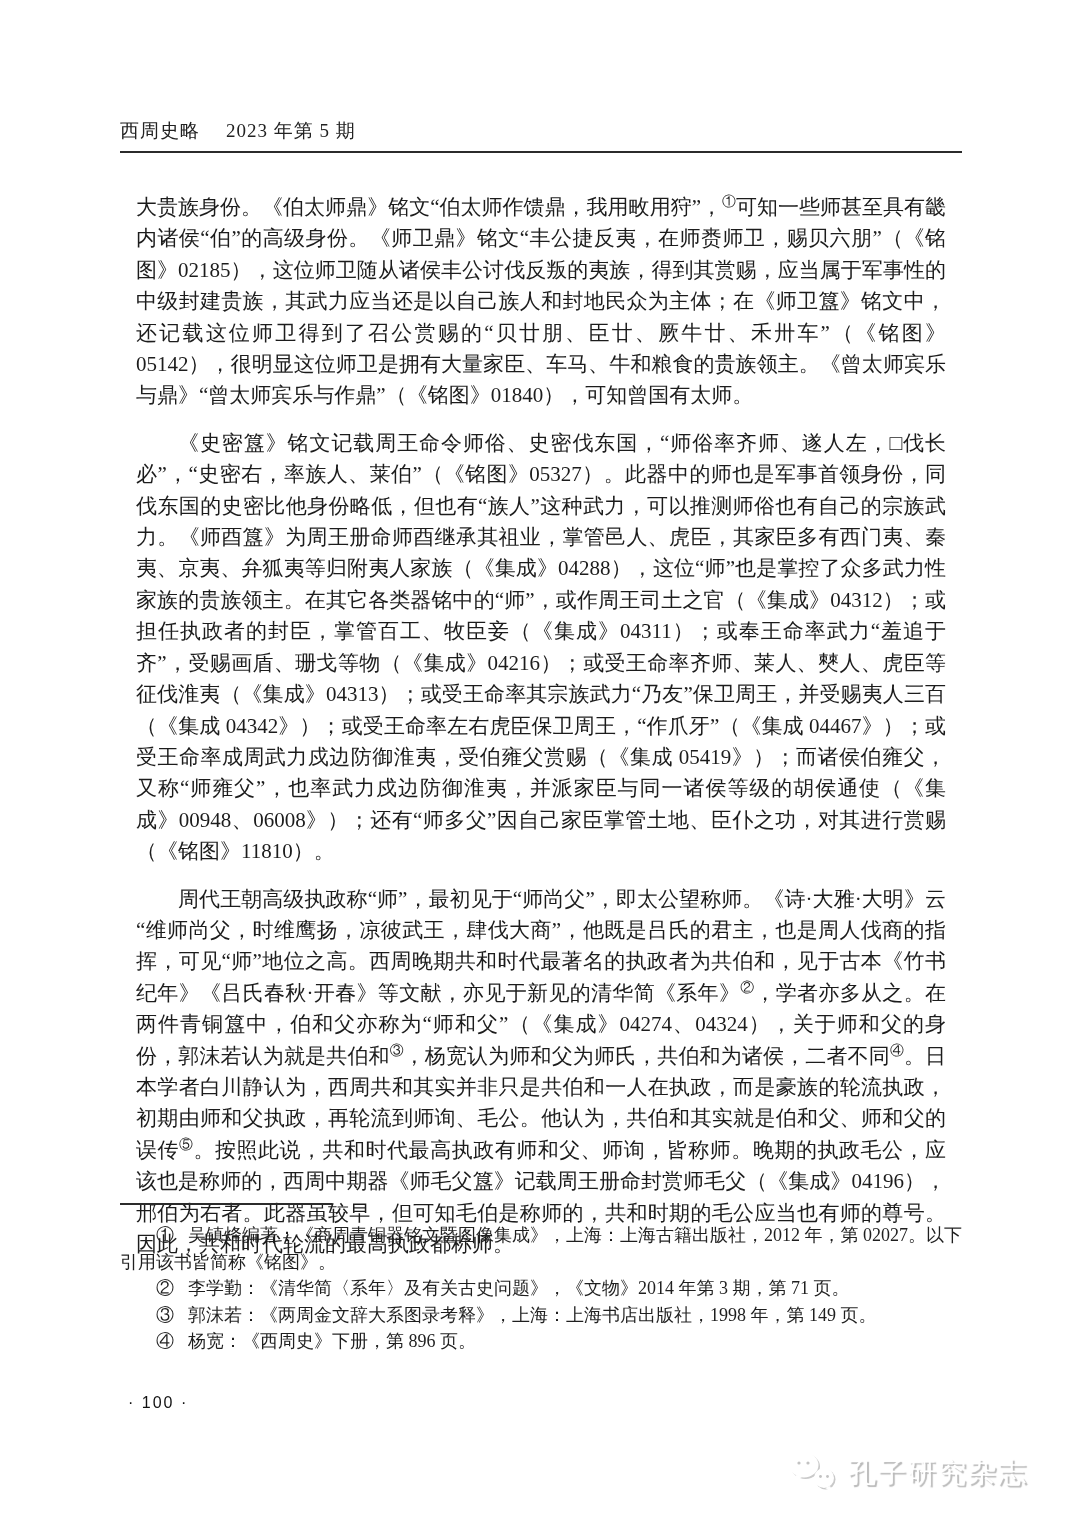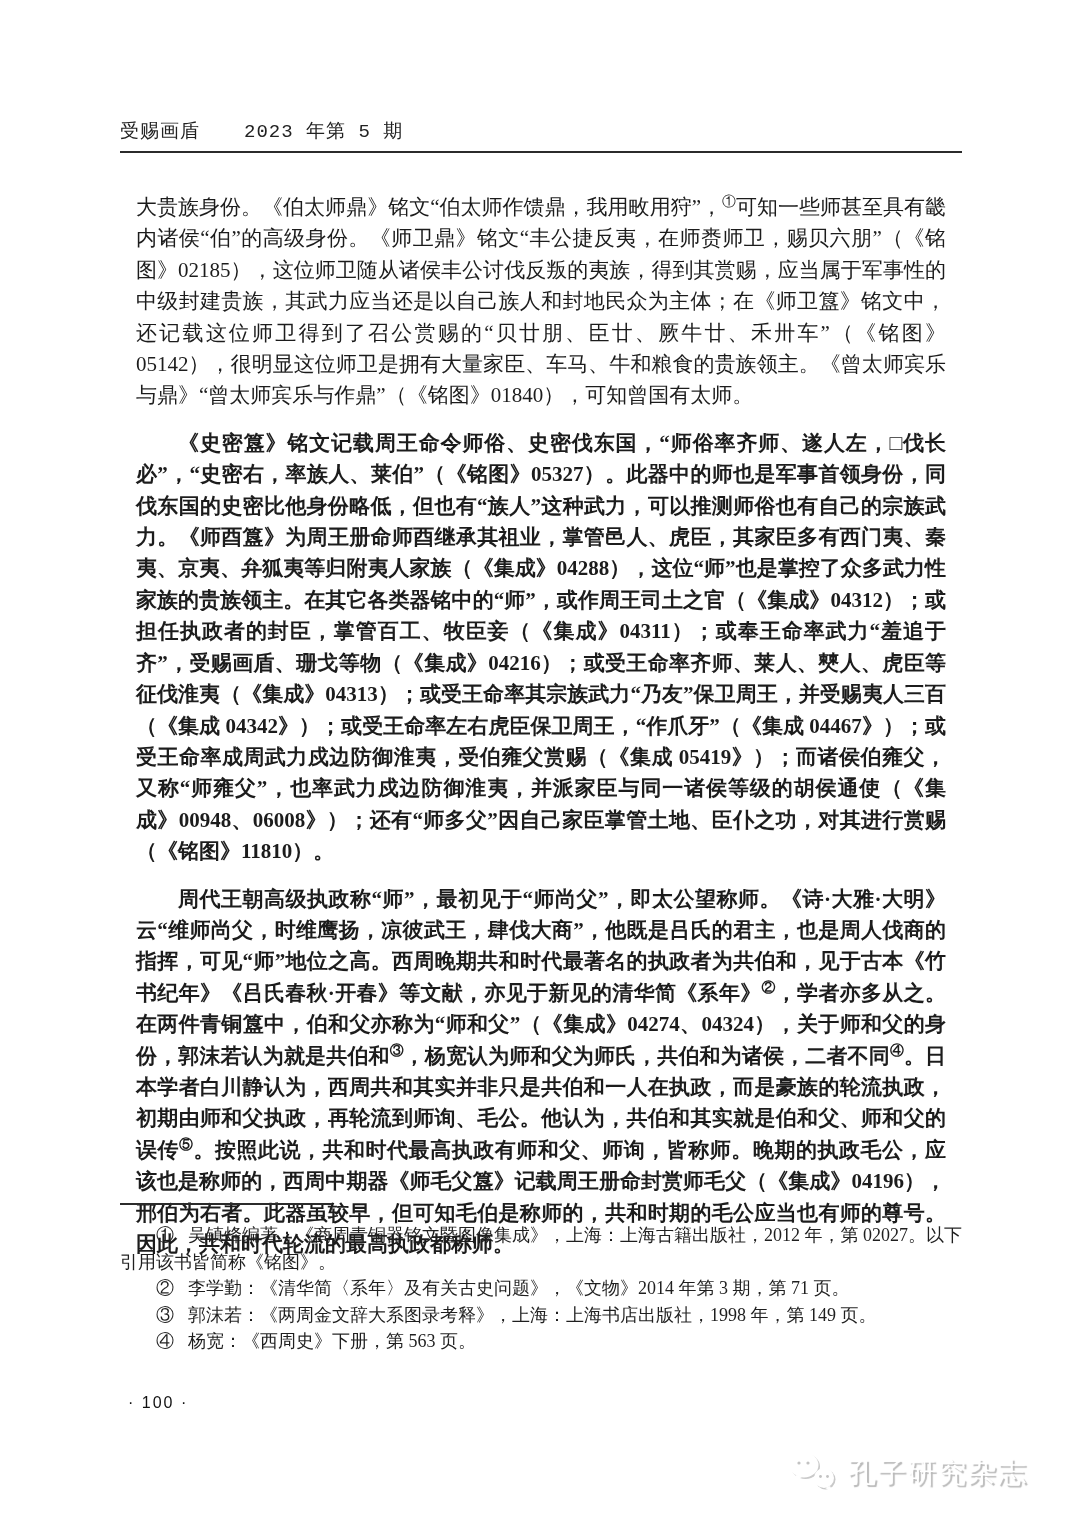--- a/index.html
+++ b/index.html
@@ -8,37 +8,37 @@
     width:1080px;height:1526px;
     background:#ffffff;
     font-family:"Liberation Serif","DejaVu Serif",serif;
     color:#1c1c1c;
     overflow:hidden;
   }
   .running-head{
     position:absolute;left:120px;top:118px;width:842px;
     font-size:19px;letter-spacing:1px;color:#222;
   }
-  .running-head .issue{margin-left:44px;font-family:Liberation Mono, monospace;}
+  .running-head .issue{margin-left:26px;}
   .head-rule{
     position:absolute;left:120px;top:151px;width:842px;height:2px;
     background:#2b2b2b;
   }
   .article{
     position:absolute;left:120px;top:176px;width:842px;
   }
   .article p{
     margin:16px;
     font-size:21px;
     line-height:31.4px;
     text-align:justify;
     text-justify:inter-ideograph;
     color:#1c1c1c;
   }
-  .article p.indent{text-indent:2em;font-weight:bold;}
+  .article p.indent{text-indent:2em;}
   .article sup{
     font-size:0.66em;
     vertical-align:super;
     line-height:0;
   }
   .fn-rule{
     position:absolute;left:120px;top:1203px;width:212px;height:2px;
     background:#2b2b2b;
   }
   .footnotes{
@@ -70,38 +70,38 @@
     text-shadow:2px 2px 1px #b9b9b9;
     font-family:"Liberation Sans","DejaVu Sans",sans-serif;
   }
 </style>
 </head>
 <body>
 
 <div class="page">
 
   <div class="running-head">
-    <span class="journal">受赐画盾</span><span class="issue">2023 年第 5 期</span>
+    <span class="journal">西周史略</span><span class="issue">2023 年第 5 期</span>
   </div>
 
   <div class="head-rule"></div>
 
   <main class="article">
     <p>大贵族身份。《伯太师鼎》铭文“伯太师作馈鼎，我用畋用狩”，<sup>①</sup>可知一些师甚至具有畿内诸侯“伯”的高级身份。《师卫鼎》铭文“丰公捷反夷，在师赉师卫，赐贝六朋”（《铭图》02185），这位师卫随从诸侯丰公讨伐反叛的夷族，得到其赏赐，应当属于军事性的中级封建贵族，其武力应当还是以自己族人和封地民众为主体；在《师卫簋》铭文中，还记载这位师卫得到了召公赏赐的“贝廿朋、臣廿、厥牛廿、禾卅车”（《铭图》05142），很明显这位师卫是拥有大量家臣、车马、牛和粮食的贵族领主。《曾太师宾乐与鼎》“曾太师宾乐与作鼎”（《铭图》01840），可知曾国有太师。</p>
     <p class="indent">《史密簋》铭文记载周王命令师俗、史密伐东国，“师俗率齐师、遂人左，□伐长必”，“史密右，率族人、莱伯”（《铭图》05327）。此器中的师也是军事首领身份，同伐东国的史密比他身份略低，但也有“族人”这种武力，可以推测师俗也有自己的宗族武力。《师酉簋》为周王册命师酉继承其祖业，掌管邑人、虎臣，其家臣多有西门夷、秦夷、京夷、弁狐夷等归附夷人家族（《集成》04288），这位“师”也是掌控了众多武力性家族的贵族领主。在其它各类器铭中的“师”，或作周王司土之官（《集成》04312）；或担任执政者的封臣，掌管百工、牧臣妾（《集成》04311）；或奉王命率武力“羞追于齐”，受赐画盾、珊戈等物（《集成》04216）；或受王命率齐师、莱人、僰人、虎臣等征伐淮夷（《集成》04313）；或受王命率其宗族武力“乃友”保卫周王，并受赐夷人三百（《集成 04342》）；或受王命率左右虎臣保卫周王，“作爪牙”（《集成 04467》）；或受王命率成周武力戍边防御淮夷，受伯雍父赏赐（《集成 05419》）；而诸侯伯雍父，又称“师雍父”，也率武力戍边防御淮夷，并派家臣与同一诸侯等级的胡侯通使（《集成》00948、06008》）；还有“师多父”因自己家臣掌管土地、臣仆之功，对其进行赏赐（《铭图》11810）。</p>
     <p class="indent">周代王朝高级执政称“师”，最初见于“师尚父”，即太公望称师。《诗·大雅·大明》云“维师尚父，时维鹰扬，凉彼武王，肆伐大商”，他既是吕氏的君主，也是周人伐商的指挥，可见“师”地位之高。西周晚期共和时代最著名的执政者为共伯和，见于古本《竹书纪年》《吕氏春秋·开春》等文献，亦见于新见的清华简《系年》<sup>②</sup>，学者亦多从之。在两件青铜簋中，伯和父亦称为“师和父”（《集成》04274、04324），关于师和父的身份，郭沫若认为就是共伯和<sup>③</sup>，杨宽认为师和父为师氏，共伯和为诸侯，二者不同<sup>④</sup>。日本学者白川静认为，西周共和其实并非只是共伯和一人在执政，而是豪族的轮流执政，初期由师和父执政，再轮流到师询、毛公。他认为，共伯和其实就是伯和父、师和父的误传<sup>⑤</sup>。按照此说，共和时代最高执政有师和父、师询，皆称师。晚期的执政毛公，应该也是称师的，西周中期器《师毛父簋》记载周王册命封赏师毛父（《集成》04196），邢伯为右者。此器虽较早，但可知毛伯是称师的，共和时期的毛公应当也有师的尊号。因此，共和时代轮流的最高执政都称师。</p>
   </main>
 
   <div class="fn-rule"></div>
 
   <section class="footnotes">
     <p><span class="fn-marker">①</span><span>吴镇烽编著：《商周青铜器铭文暨图像集成》，上海：上海古籍出版社，2012 年，第 02027。以下引用该书皆简称《铭图》。</span></p>
     <p><span class="fn-marker">②</span><span>李学勤：《清华简〈系年〉及有关古史问题》，《文物》2014 年第 3 期，第 71 页。</span></p>
     <p><span class="fn-marker">③</span><span>郭沫若：《两周金文辞大系图录考释》，上海：上海书店出版社，1998 年，第 149 页。</span></p>
-    <p><span class="fn-marker">④</span><span>杨宽：《西周史》下册，第 563 页。</span></p>
+    <p><span class="fn-marker">④</span><span>杨宽：《西周史》下册，第 896 页。</span></p>
   </section>
 
   <div class="page-number">· 100 ·</div>
 
   <div class="watermark">
     <svg width="54" height="46" viewBox="0 0 54 46" aria-hidden="true">
 
       <ellipse cx="19.5" cy="16.5" rx="14.5" ry="12.5" fill="#c9c9c9"></ellipse>
       <circle cx="39.5" cy="29.5" r="10" fill="#c9c9c9"></circle>
 

